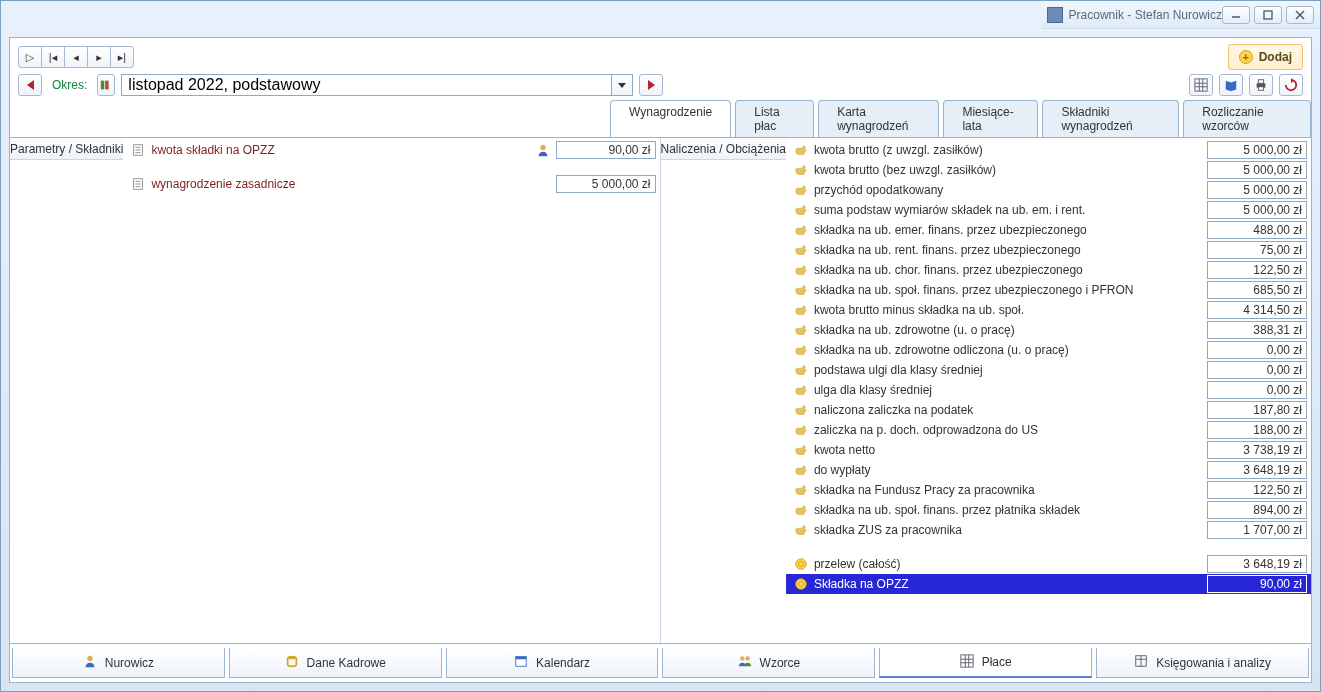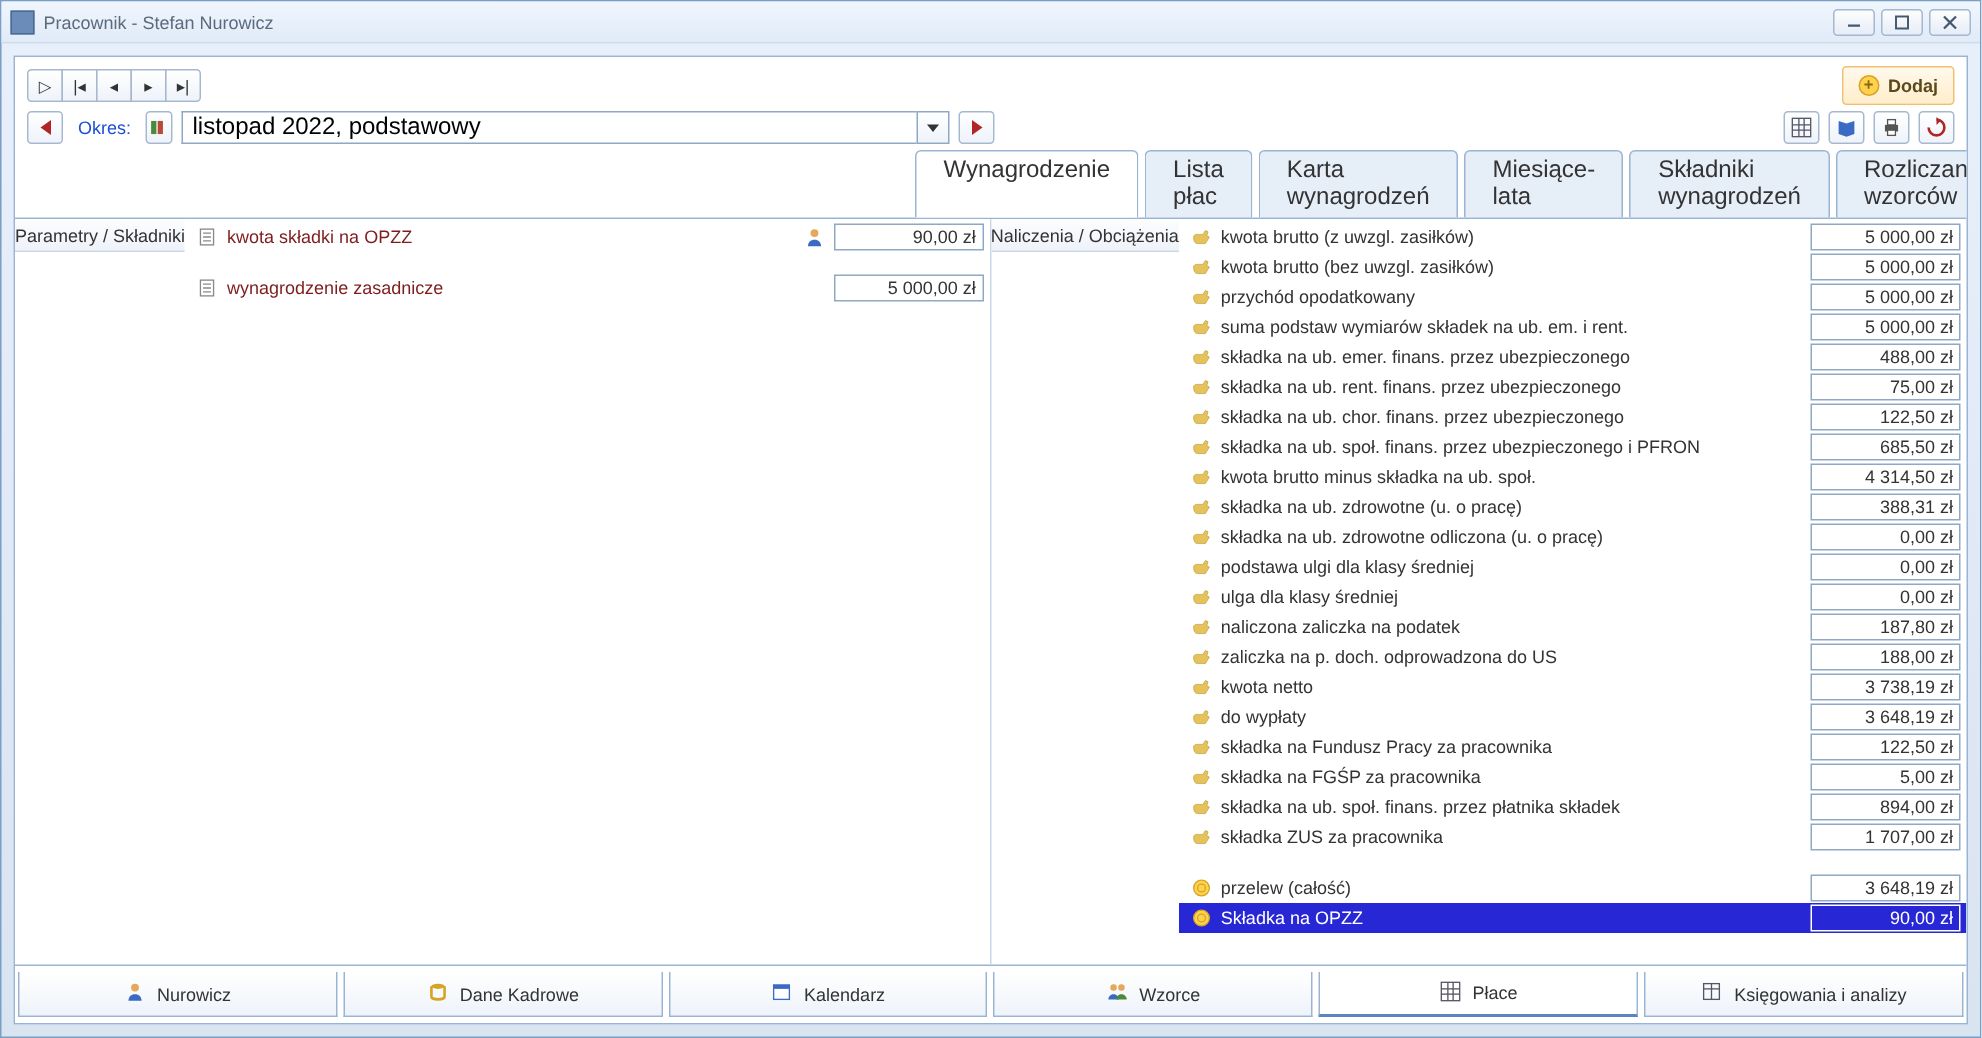--- a/index.html
+++ b/index.html
@@ -10,20 +10,21 @@
     color: #333;
     overflow: hidden;
   }
   .window {
     width: 1321px;
     height: 692px;
     background: linear-gradient(to bottom, #e8f0fb 0%, #d9e4f1 100%);
     border: 1px solid #7a9ec4;
     display: flex;
     flex-direction: column;
+    align-items: flex-end;
   }
   .titlebar {
     height: 28px;
     display: flex;
     align-items: center;
     justify-content: space-between;
     padding: 0 6px;
     background: linear-gradient(to bottom, #f0f6fd 0%, #e0ebf8 100%);
     border-bottom: 1px solid #cfdcec;
   }
@@ -106,21 +107,21 @@
     border-radius:3px;
   }
   .arrow-left-tri {
     width:0;height:0;border-top:5px solid transparent;border-bottom:5px solid transparent;
     border-right:7px solid #b02525;
   }
   .arrow-right-tri {
     width:0;height:0;border-top:5px solid transparent;border-bottom:5px solid transparent;
     border-left:7px solid #b02525;
   }
-  .period-label { color:#1d4ed8; margin: 0 4px; }
+  .period-label { color:#15803d; margin: 0 4px; }
   .book-icon {
     width:18px;height:22px;
     border:1px solid #a6b8cf;
     background:linear-gradient(to bottom,#fff,#eef3fa);
     display:flex;align-items:center;justify-content:center;
     border-radius:3px;
   }
   .book-icon svg { width:12px; height:12px; }
   .period-combo { display:flex; align-items:center; }
   .period-input {
@@ -149,21 +150,21 @@
 
   .tabs {
     display:flex; gap:4px; padding-left:600px; margin-top:-2px;
   }
   .tab {
     padding:4px 18px;
     border:1px solid #9ab5d4; border-bottom:none;
     background:#e6eef8;
     border-radius:4px 4px 0 0;
     cursor:pointer;
-    font-size:16px;
+    font-size:12px;
   }
   .tab.active {
     background:#fff;
     position:relative; z-index:2;
   }
 
   .grid-area {
     flex:1; display:flex; border-top:1px solid #9ab5d4;
     overflow:hidden;
   }
@@ -534,29 +535,20 @@
               </span>
               <span class="label italic">składka na Fundusz Pracy za pracownika</span>
               <span class="value-box">122,50 zł</span>
             </div>
             <div class="row">
               <span class="row-icon ico-hand">
                 <svg viewBox="0 0 16 16">
                   <path d="M2 8c0-1 1-2 2-2h5l2-3 2 1-1 3 2 1-3 5H5c-2 0-3-2-3-5z" fill="#e6c25a" stroke="#b89a3a" stroke-width="0.5"></path>
                 </svg>
               </span>
-              <span class="label italic">składka na FGŚP za pracownika</span>
-              <span class="value-box">5,00 zł</span>
-            </div>
-            <div class="row">
-              <span class="row-icon ico-hand">
-                <svg viewBox="0 0 16 16">
-                  <path d="M2 8c0-1 1-2 2-2h5l2-3 2 1-1 3 2 1-3 5H5c-2 0-3-2-3-5z" fill="#e6c25a" stroke="#b89a3a" stroke-width="0.5"></path>
-                </svg>
-              </span>
               <span class="label italic">składka na ub. społ. finans. przez płatnika składek</span>
               <span class="value-box">894,00 zł</span>
             </div>
             <div class="row">
               <span class="row-icon ico-hand">
                 <svg viewBox="0 0 16 16">
                   <path d="M2 8c0-1 1-2 2-2h5l2-3 2 1-1 3 2 1-3 5H5c-2 0-3-2-3-5z" fill="#e6c25a" stroke="#b89a3a" stroke-width="0.5"></path>
                 </svg>
               </span>
               <span class="label italic">składka ZUS za pracownika</span>

